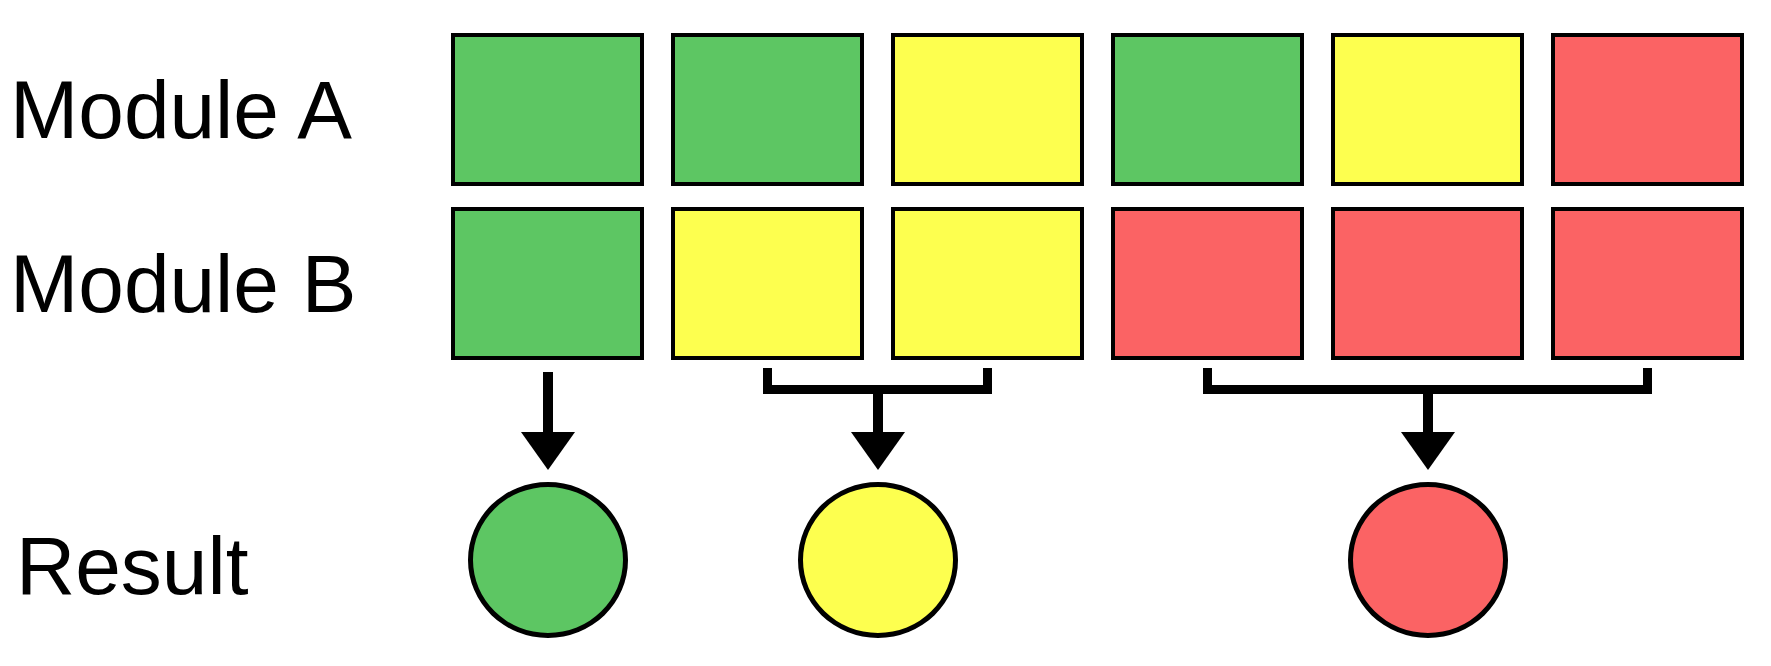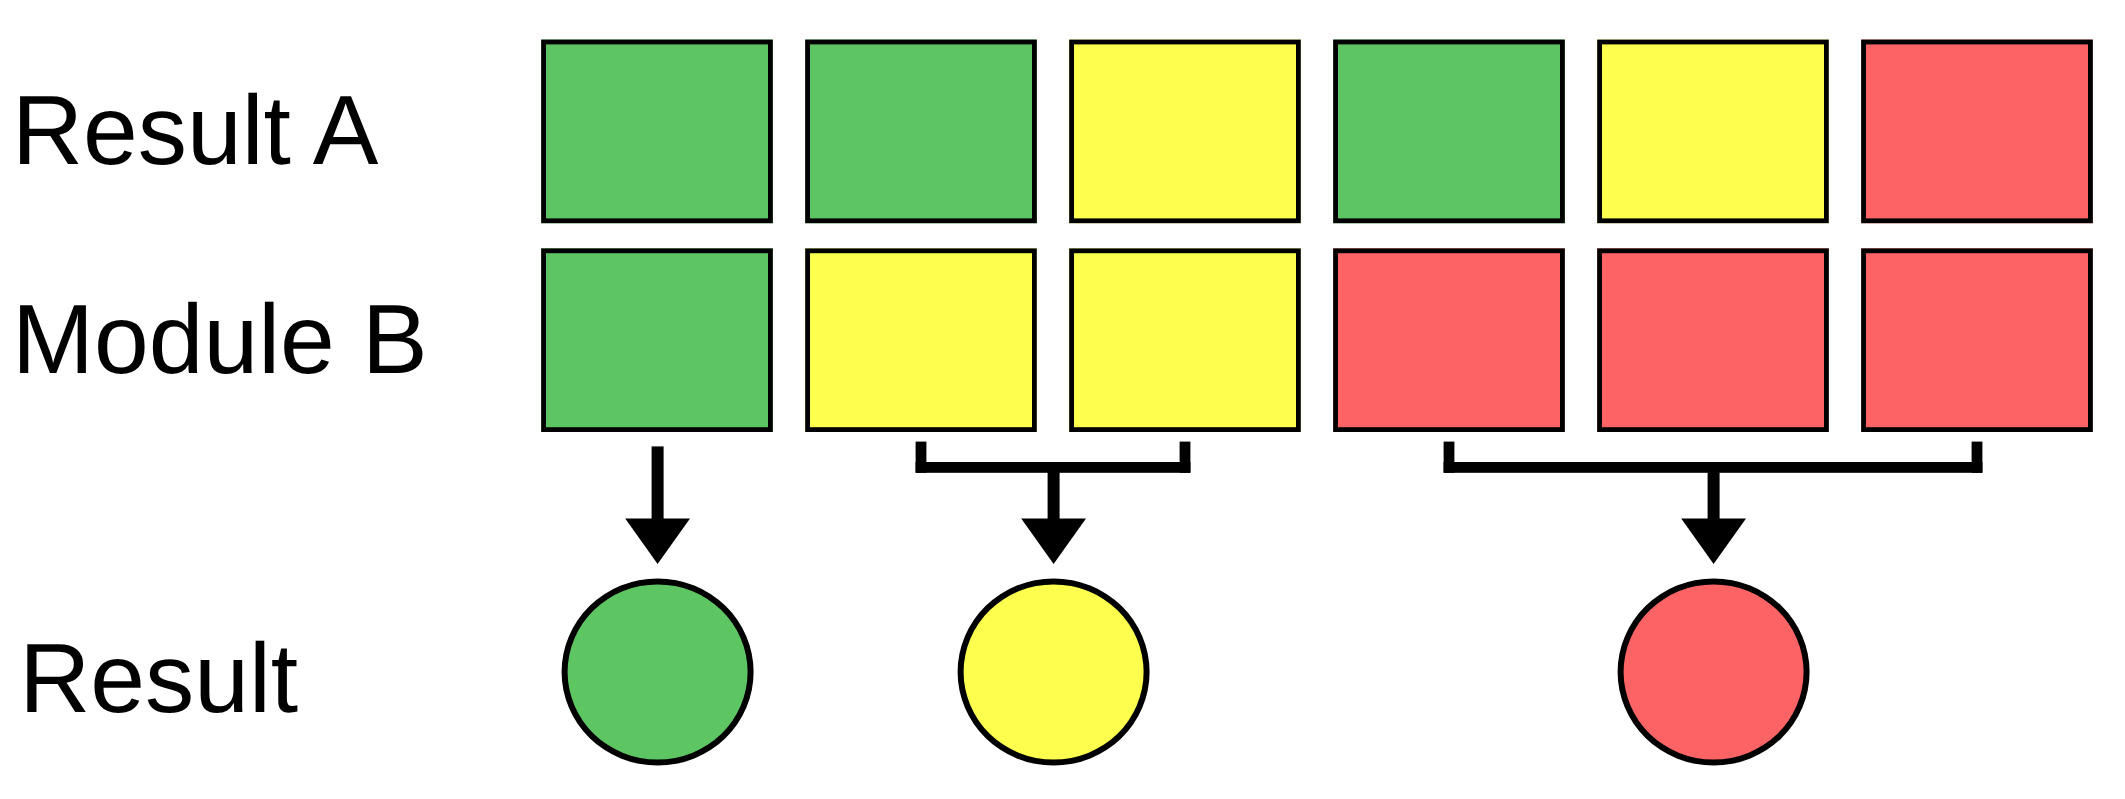--- a/index.html
+++ b/index.html
@@ -57,21 +57,21 @@
     height: 146px;
     border: 5px solid #000;
     border-radius: 50%;
     top: 482px;
   }
 </style>
 </head>
 <body>
 
 <div class="canvas">
-  <div class="label" id="label-a">Result A</div>
+  <div class="label" id="label-a">Module A</div>
   <div class="label" id="label-b">Module B</div>
   <div class="label" id="label-result">Result</div>
   <div id="squares">
       <div class="sq" style="left: 451px; top: 33px; background: rgb(93, 198, 99);"></div>
       <div class="sq" style="left: 451px; top: 207px; background: rgb(93, 198, 99);"></div>
       <div class="sq" style="left: 671px; top: 33px; background: rgb(93, 198, 99);"></div>
       <div class="sq" style="left: 671px; top: 207px; background: rgb(253, 255, 79);"></div>
       <div class="sq" style="left: 891px; top: 33px; background: rgb(253, 255, 79);"></div>
       <div class="sq" style="left: 891px; top: 207px; background: rgb(253, 255, 79);"></div>
       <div class="sq" style="left: 1111px; top: 33px; background: rgb(93, 198, 99);"></div>

